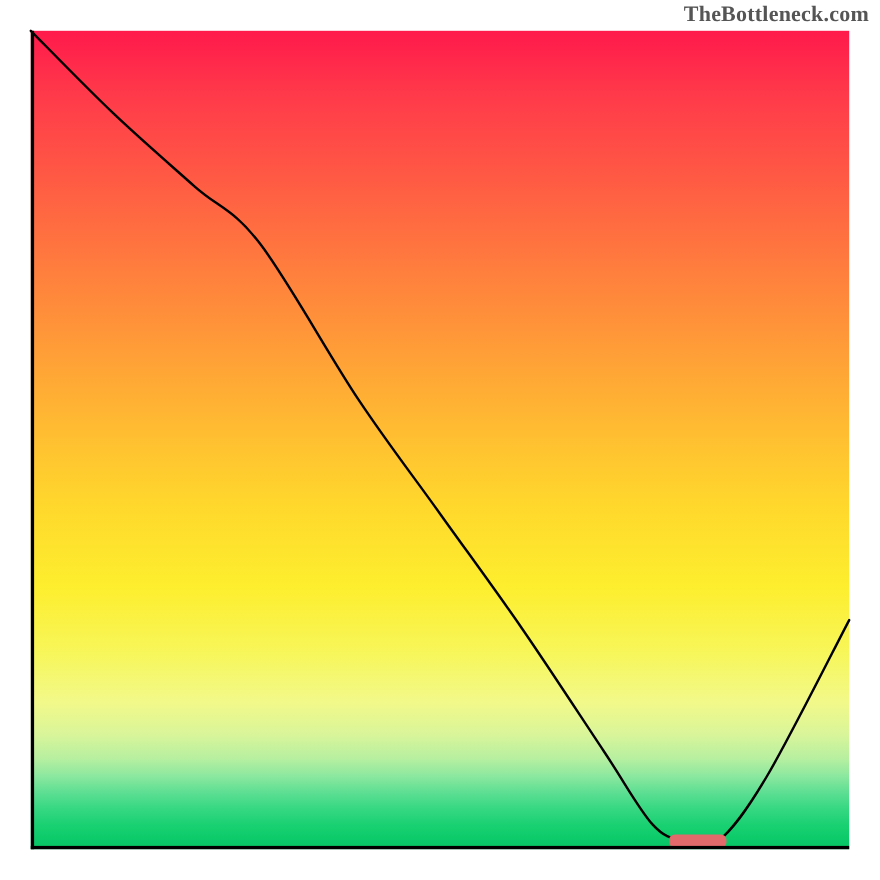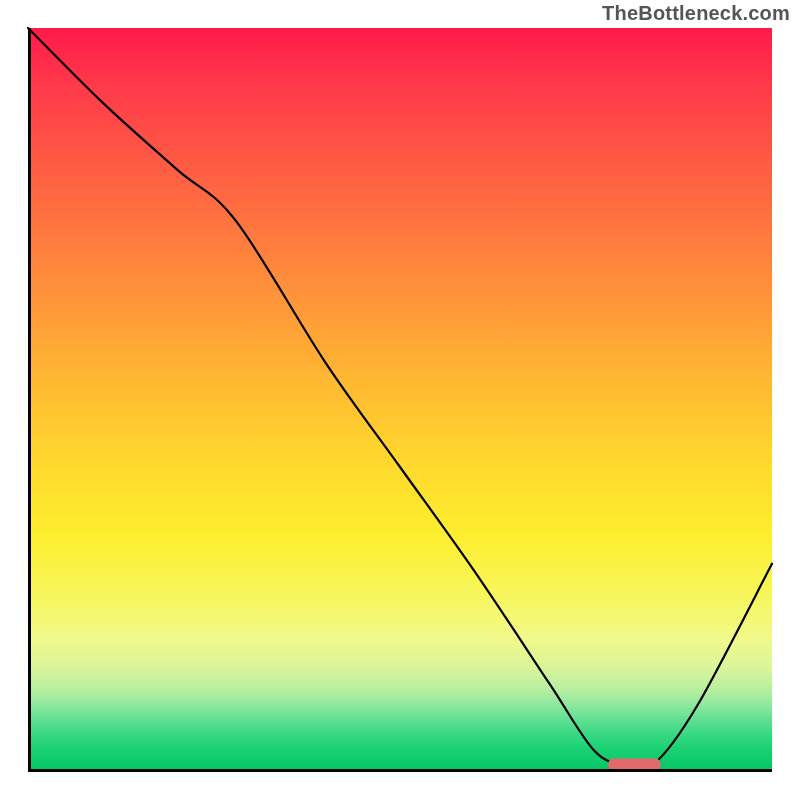--- a/index.html
+++ b/index.html
@@ -16,20 +16,21 @@
     height: 800px;
   }
   .watermark {
     position: absolute;
     top: 2px;
     right: 10px;
     font-size: 20px;
     font-weight: 600;
     color: #555555;
     letter-spacing: 0.2px;
+    font-family: Liberation Serif, serif;
   }
   .plot-area {
     position: absolute;
     left: 28px;
     top: 28px;
     width: 744px;
     height: 744px;
     
     background: linear-gradient(to bottom,
       #ff1a4b 0%,

